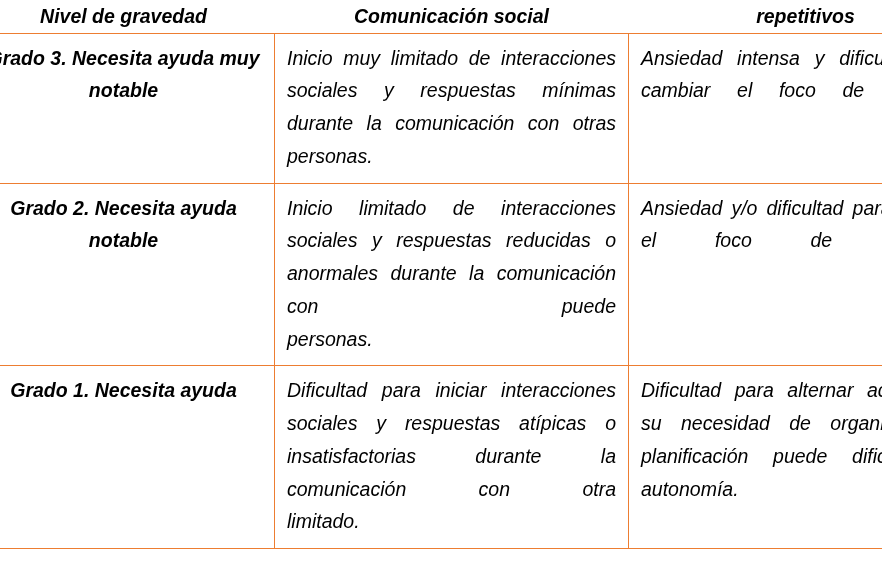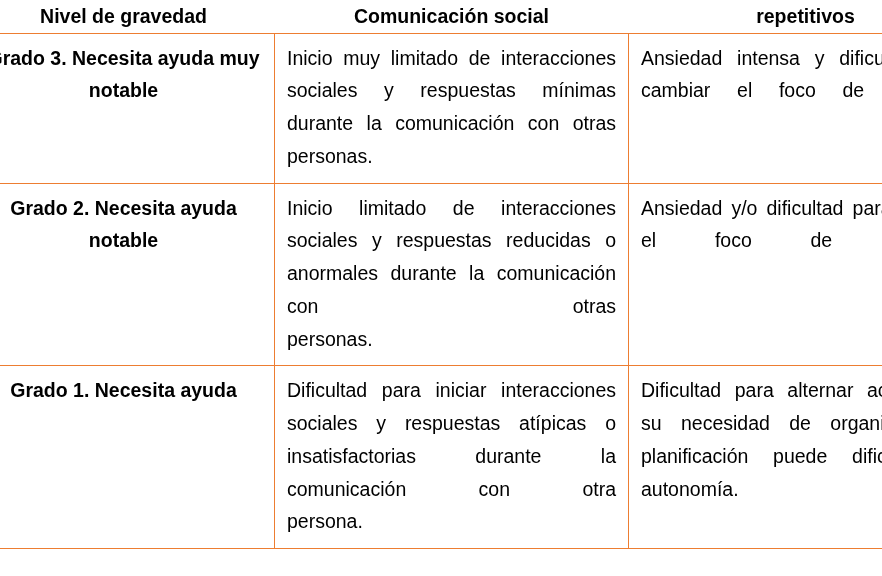--- a/index.html
+++ b/index.html
@@ -12,20 +12,21 @@
     height: 576px;
     overflow: hidden;
     font-family: "Liberation Sans", sans-serif;
     color: #000000;
   }
   .sheet {
     position: relative;
     width: 882px;
     height: 576px;
     overflow: hidden;
+    font-style: italic;
   }
   table.matrix {
     border-collapse: collapse;
     table-layout: fixed;
     
     position: absolute;
     left: -28px;
     top: -34px;
     width: 1010px;
   }
@@ -100,33 +101,33 @@
           <span class="last">personas.</span>
         </td>
         <td class="desc last-col">
           <span>Ansiedad intensa y dificultad para cambiar el foco de atención.</span>
           <span class="last"></span>
         </td>
       </tr>
       <tr class="row-sep">
         <td class="grade">Grado 2. Necesita ayuda notable</td>
         <td class="desc">
-          <span>Inicio limitado de interacciones sociales y respuestas reducidas o anormales durante la comunicación con otras</span>
+          <span>Inicio limitado de interacciones sociales y respuestas reducidas o anormales durante la comunicación con puede</span>
           <span class="last">personas.</span>
         </td>
         <td class="desc last-col">
           <span>Ansiedad y/o dificultad para cambiar el foco de atención.</span>
           <span class="last"></span>
         </td>
       </tr>
       <tr class="row-sep">
         <td class="grade">Grado 1. Necesita ayuda</td>
         <td class="desc">
           <span>Dificultad para iniciar interacciones sociales y respuestas atípicas o insatisfactorias durante la comunicación con otra</span>
-          <span class="last">persona.</span>
+          <span class="last">limitado.</span>
         </td>
         <td class="desc last-col">
           <span>Dificultad para alternar actividades, su necesidad de organización y planificación puede dificultar su</span>
           <span class="last">autonomía.</span>
         </td>
       </tr>
     </tbody>
   </table>
 </div>
 

